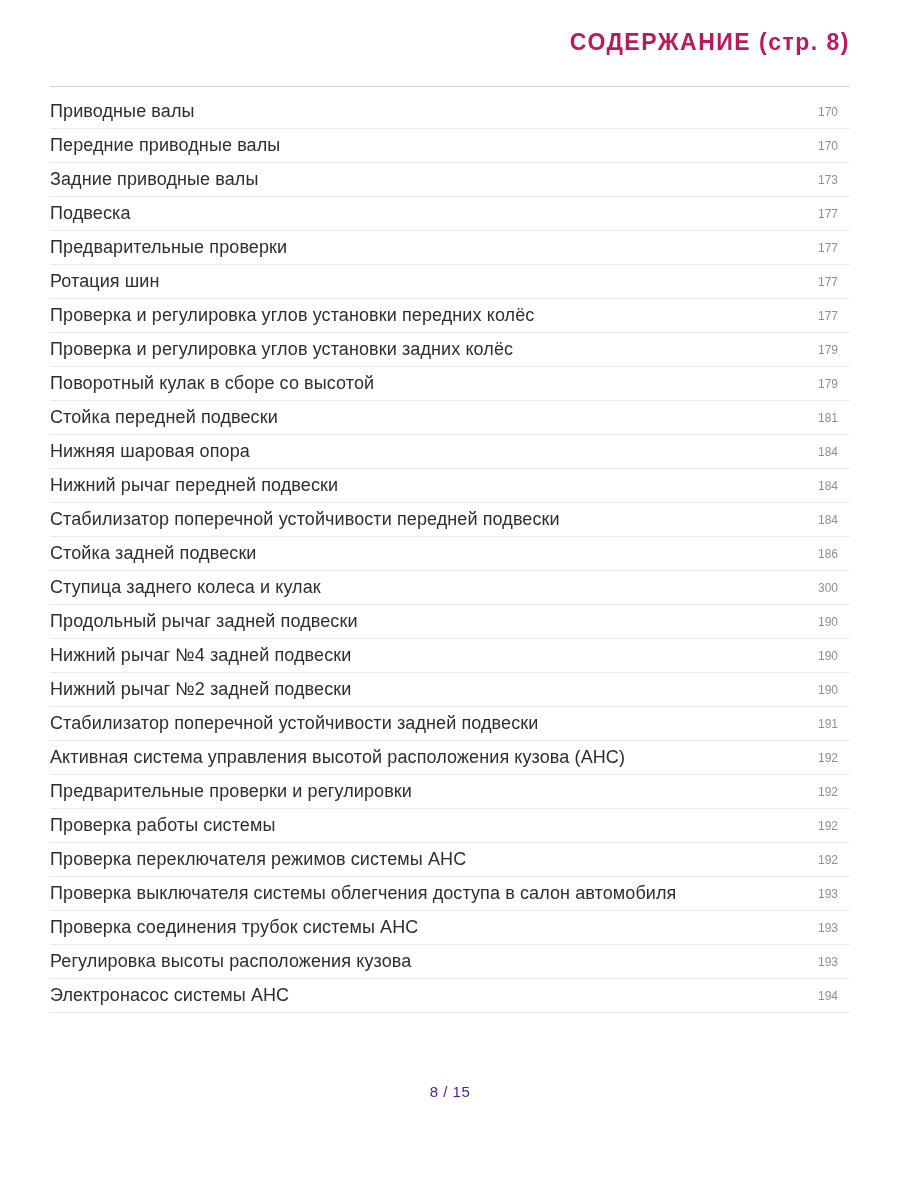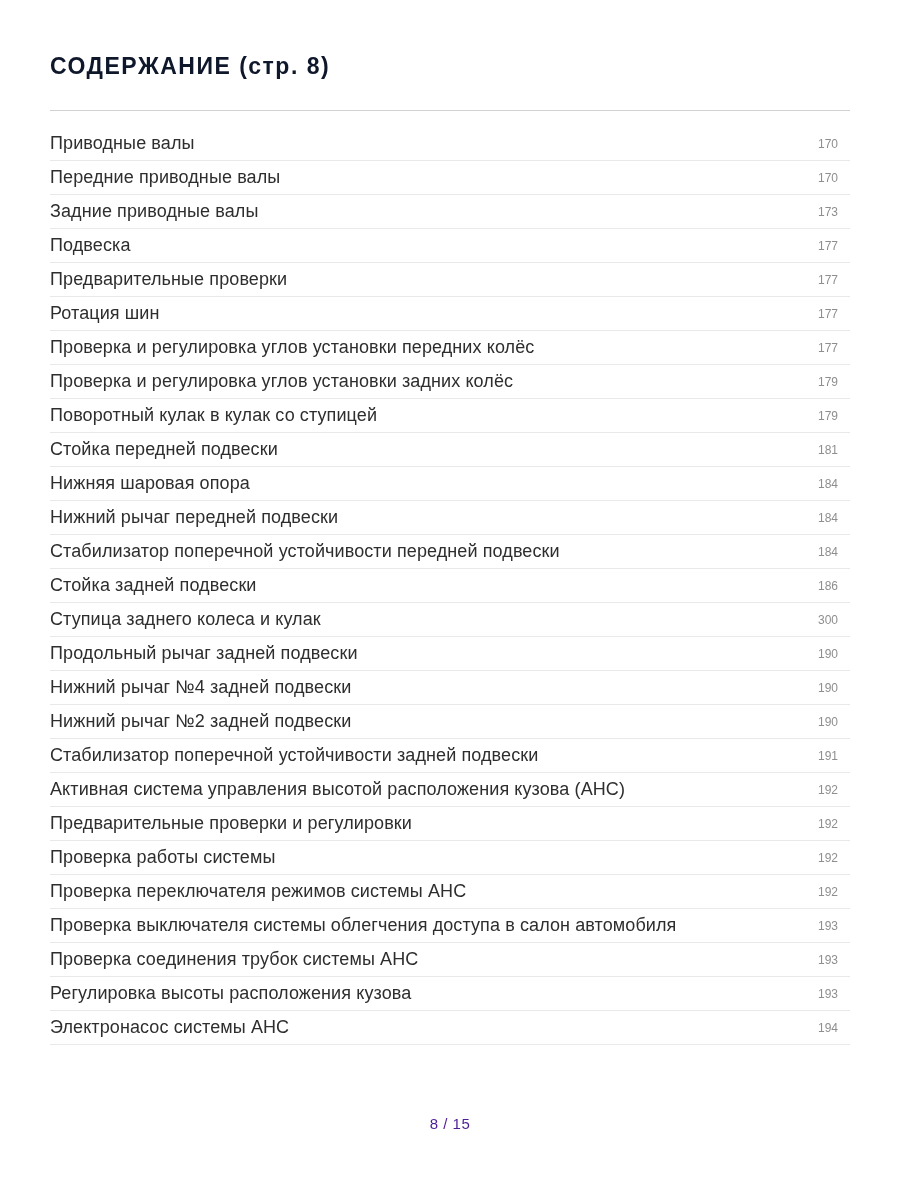--- a/index.html
+++ b/index.html
@@ -14,35 +14,35 @@
     color: #2e2e2e;
     position: relative;
     overflow: hidden;
   }
   .page {
     padding: 0 50px;
     box-sizing: border-box;
   }
   .title {
     margin: 0;
-    padding-top: 52px;
-    text-align: left;
+    padding-top: 28px;
+    text-align: right;
     font-size: 23px;
     line-height: 28px;
     font-weight: 700;
     letter-spacing: 1.5px;
-    color: #0f172a;
+    color: #be185d;
   }
   .head-rule {
     height: 1px;
     background: #d2d2d2;
     margin-top: 30px;
   }
   .toc {
-    margin-top: 16px;
+    margin-top: 8px;
   }
   .toc-row {
     display: flex;
     justify-content: space-between;
     align-items: center;
     height: 33px;
     border-bottom: 1px solid #e9e9e9;
   }
   .toc-label {
     font-size: 18px;
@@ -97,21 +97,21 @@
       </div>
       <div class="toc-row">
         <span class="toc-label">Проверка и регулировка углов установки передних колёс</span>
         <span class="toc-page">177</span>
       </div>
       <div class="toc-row">
         <span class="toc-label">Проверка и регулировка углов установки задних колёс</span>
         <span class="toc-page">179</span>
       </div>
       <div class="toc-row">
-        <span class="toc-label">Поворотный кулак в кулак со ступицей</span>
+        <span class="toc-label">Поворотный кулак в сборе со высотой</span>
         <span class="toc-page">179</span>
       </div>
       <div class="toc-row">
         <span class="toc-label">Стойка передней подвески</span>
         <span class="toc-page">181</span>
       </div>
       <div class="toc-row">
         <span class="toc-label">Нижняя шаровая опора</span>
         <span class="toc-page">184</span>
       </div>

